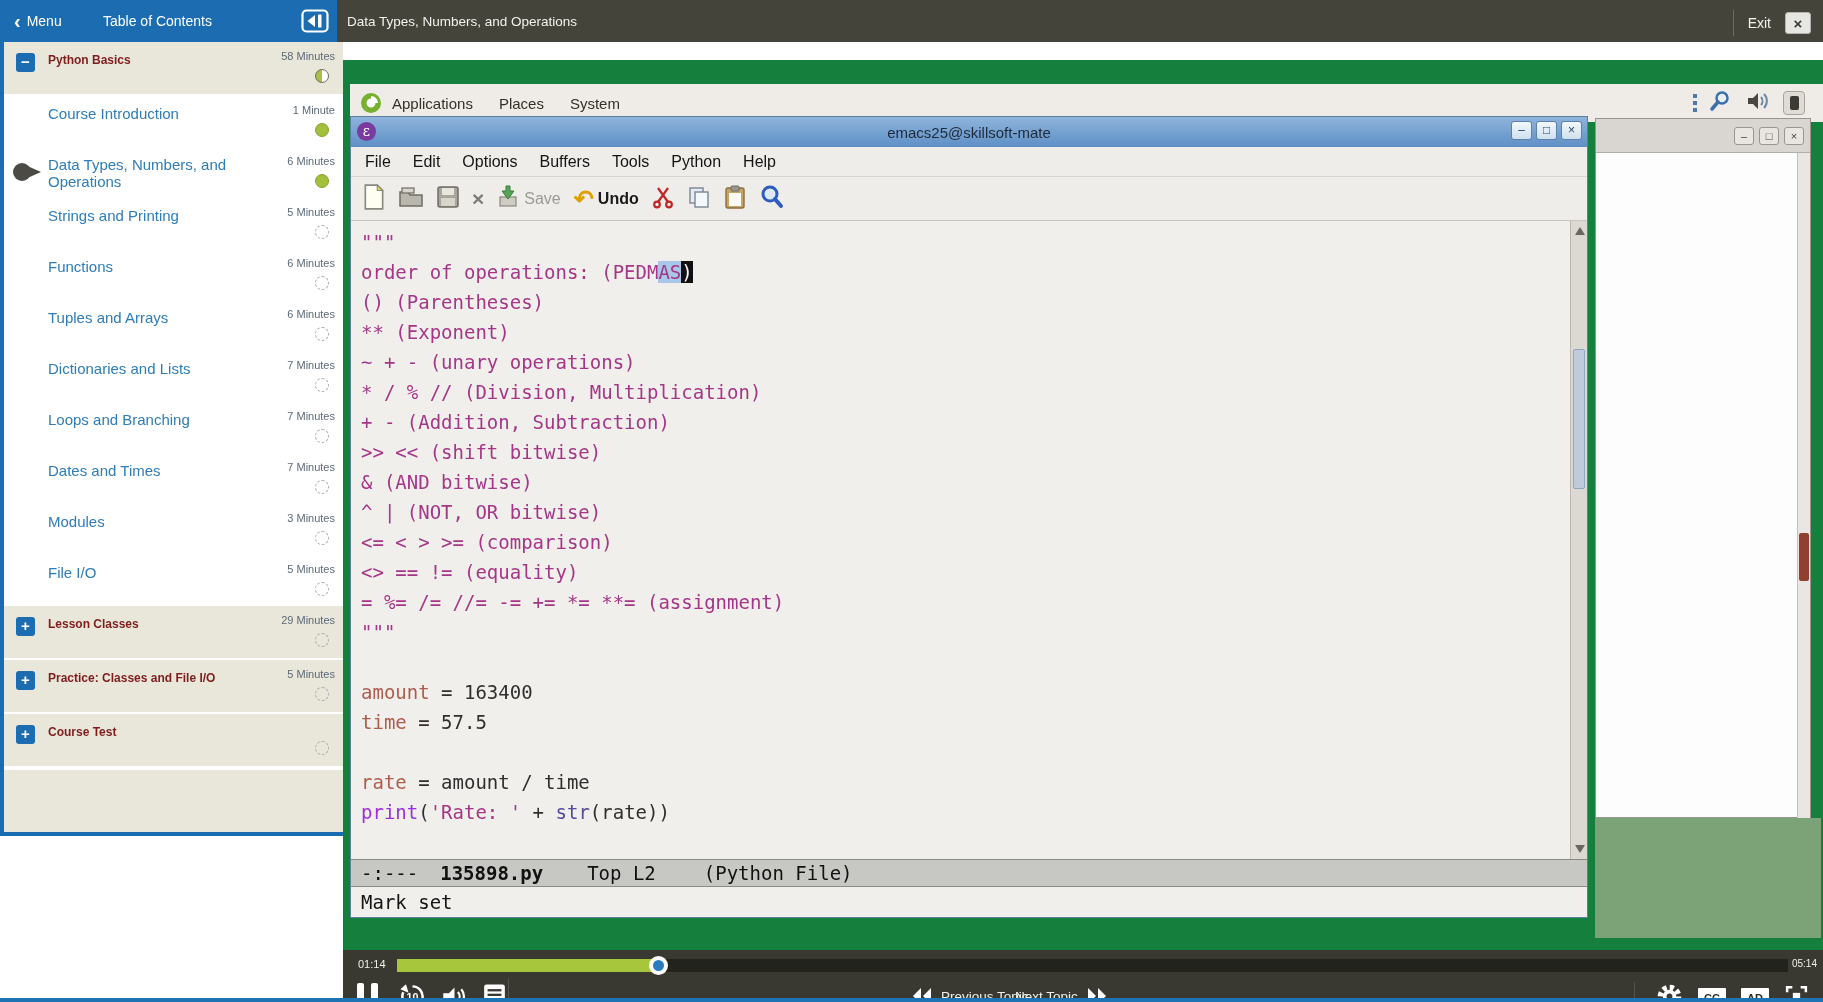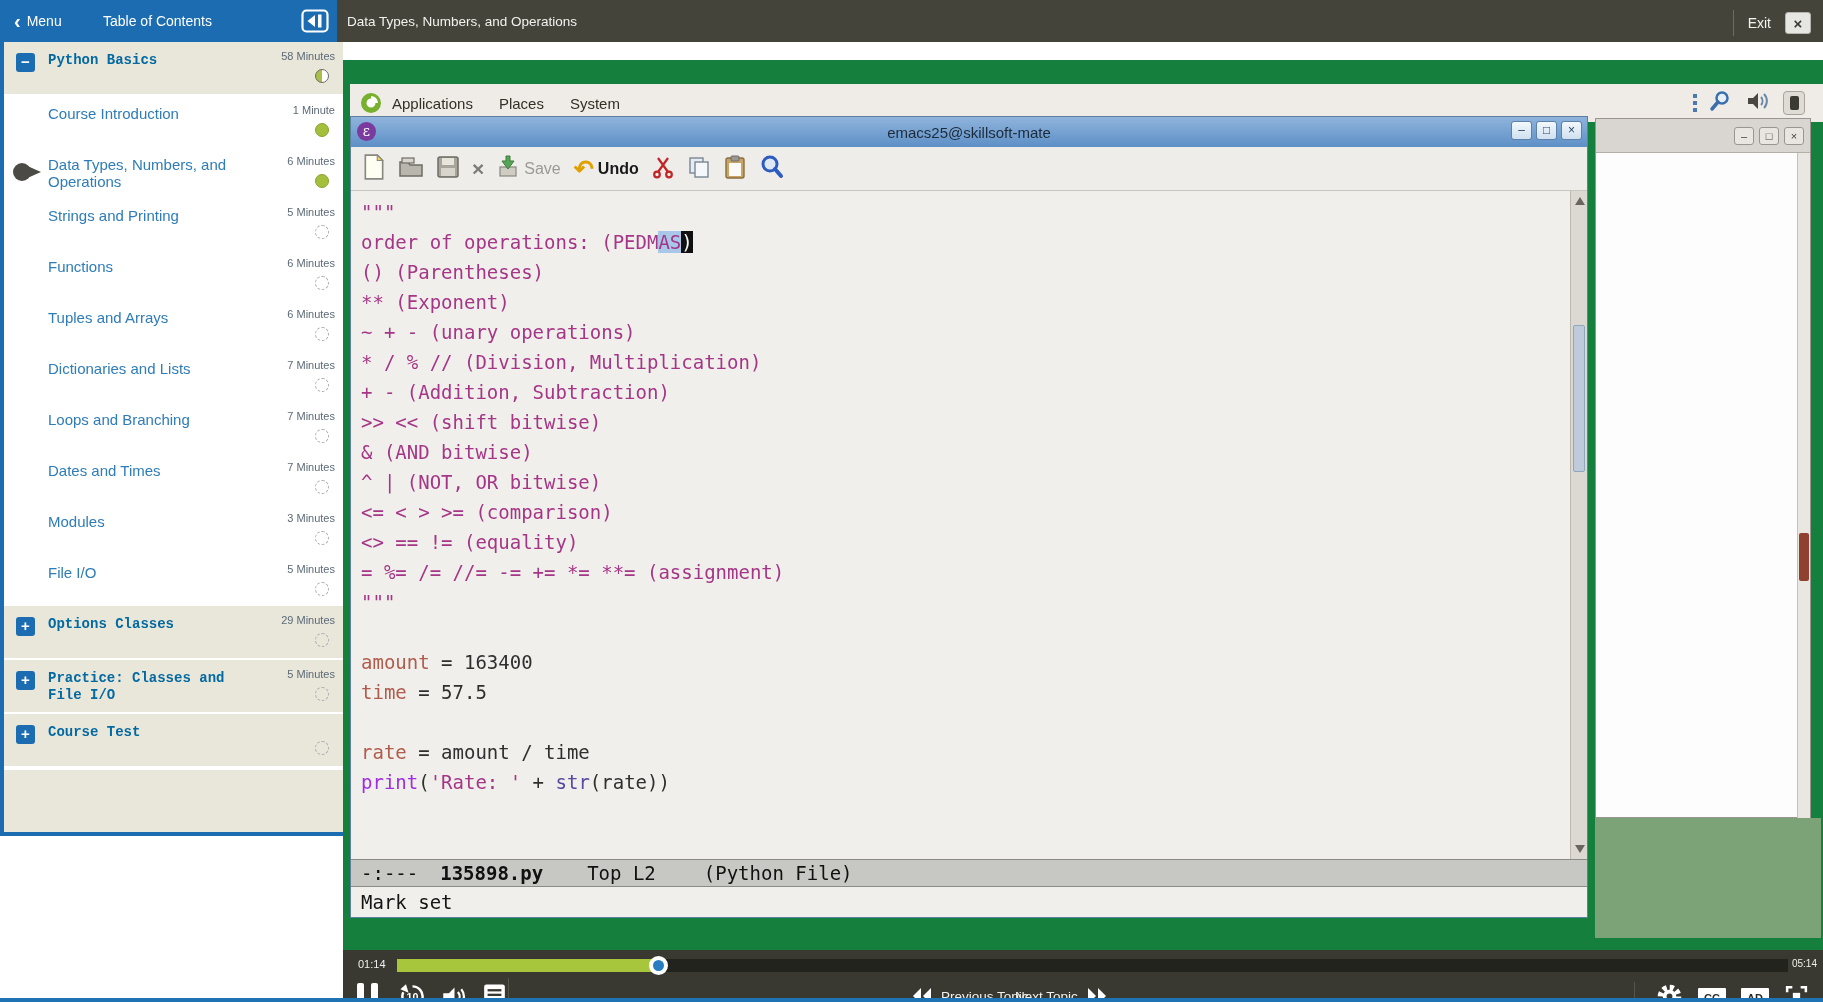--- a/index.html
+++ b/index.html
@@ -19,21 +19,21 @@
   .exit-label { color:#f2f2ef; font-size:14px; }
   .exit-x { width:26px; height:22px; background:#e6e6e2; border:1px solid #b5b5b0; border-radius:3px; color:#3a3a34; font-weight:bold; font-size:15px; line-height:19px; text-align:center; cursor:pointer; }
 
   
   .sidebar { position:absolute; left:0; top:42px; width:343px; height:794px; background:#fff; border-left:4px solid #1b6cb0; border-bottom:4px solid #1b6cb0; display:flex; flex-direction:column; }
   .row { position:relative; flex:0 0 auto; }
   .row.section { background:#e9e6da; min-height:54px; border-bottom:2px solid #fff; padding:10px 95px 8px 44px; }
   .row.topic { background:#fff; min-height:51px; padding:9px 95px 6px 44px; }
   .expander { position:absolute; left:12px; top:11px; width:19px; height:19px; background:#1b6cb0; border-radius:3px; color:#fff; font-weight:bold; font-size:15px; line-height:18px; text-align:center; }
   .pointer { position:absolute; left:8px; top:14px; }
-  .s-label { font-size:14px; font-weight:bold; color:#0369a1; line-height:17px; display:block;font-family:Liberation Mono, monospace; }
+  .s-label { font-size:12px; font-weight:bold; color:#7f1d1d; line-height:17px; display:block; }
   .t-label { font-size:15px; color:#2e7cb8; line-height:17px; display:block; }
   .dur { position:absolute; top:8px; right:8px; font-size:11px; color:#5c6a77; }
   .circle { position:absolute; top:27px; right:14px; width:14px; height:14px; border-radius:50%; }
   .c-done { background:#a3bf3c; border:1.5px solid #8aa32e; }
   .c-half { background:linear-gradient(90deg,#a9bf45 0 50%, #ffffff 50%); border:1.5px solid #6b6b66; }
   .c-todo { border:1.5px dashed #a7adb2; background:transparent; }
   .sb-filler { flex:1 1 auto; background:#e9e6da; border-top:2px solid #fff; }
 
   
   .video { position:absolute; left:343px; top:60px; width:1480px; height:956px; background:#15803d; }
@@ -197,21 +197,21 @@
         <span class="dur">3 Minutes</span>
         <span class="circle c-todo"></span>
       </div>
       <div class="row topic">
         <span class="t-label">File I/O</span>
         <span class="dur">5 Minutes</span>
         <span class="circle c-todo"></span>
       </div>
       <div class="row section">
         <span class="expander">+</span>
-        <span class="s-label">Options Classes</span>
+        <span class="s-label">Lesson Classes</span>
         <span class="dur">29 Minutes</span>
         <span class="circle c-todo"></span>
       </div>
       <div class="row section">
         <span class="expander">+</span>
         <span class="s-label">Practice: Classes and File I/O</span>
         <span class="dur">5 Minutes</span>
         <span class="circle c-todo"></span>
       </div>
       <div class="row section">
@@ -275,20 +275,29 @@
     <div class="emacs">
       <div class="em-title">
         <span class="em-title-icon">ε</span>
         <span class="em-title-text">emacs25@skillsoft-mate</span>
         <span class="em-buttons">
           <span class="em-btn">–</span>
           <span class="em-btn">□</span>
           <span class="em-btn">×</span>
         </span>
       </div>
+      <div class="em-menu" id="em-menu">
+          <span class="em-menu-item">File</span>
+          <span class="em-menu-item">Edit</span>
+          <span class="em-menu-item">Options</span>
+          <span class="em-menu-item">Buffers</span>
+          <span class="em-menu-item">Tools</span>
+          <span class="em-menu-item">Python</span>
+          <span class="em-menu-item">Help</span>
+        </div>
       <div class="em-toolbar">
         <span class="mini">
           <svg width="22" height="26" viewBox="0 0 20 24">
               <path d="M2 1 h11 l5 5 v17 h-16 z" fill="#fffef2" stroke="#8a8780" stroke-width="1.5"></path>
               <path d="M13 1 l5 5 h-5 z" fill="#ecd95e" stroke="#8a8780" stroke-width="1"></path>
             </svg>
         </span>
         <span class="mini">
           <svg width="26" height="22" viewBox="0 0 26 22">
               <path d="M2 6 h8 l2 3 h12 v11 h-22 z" fill="#b9b6ae" stroke="#6f6c64" stroke-width="1.5"></path>

